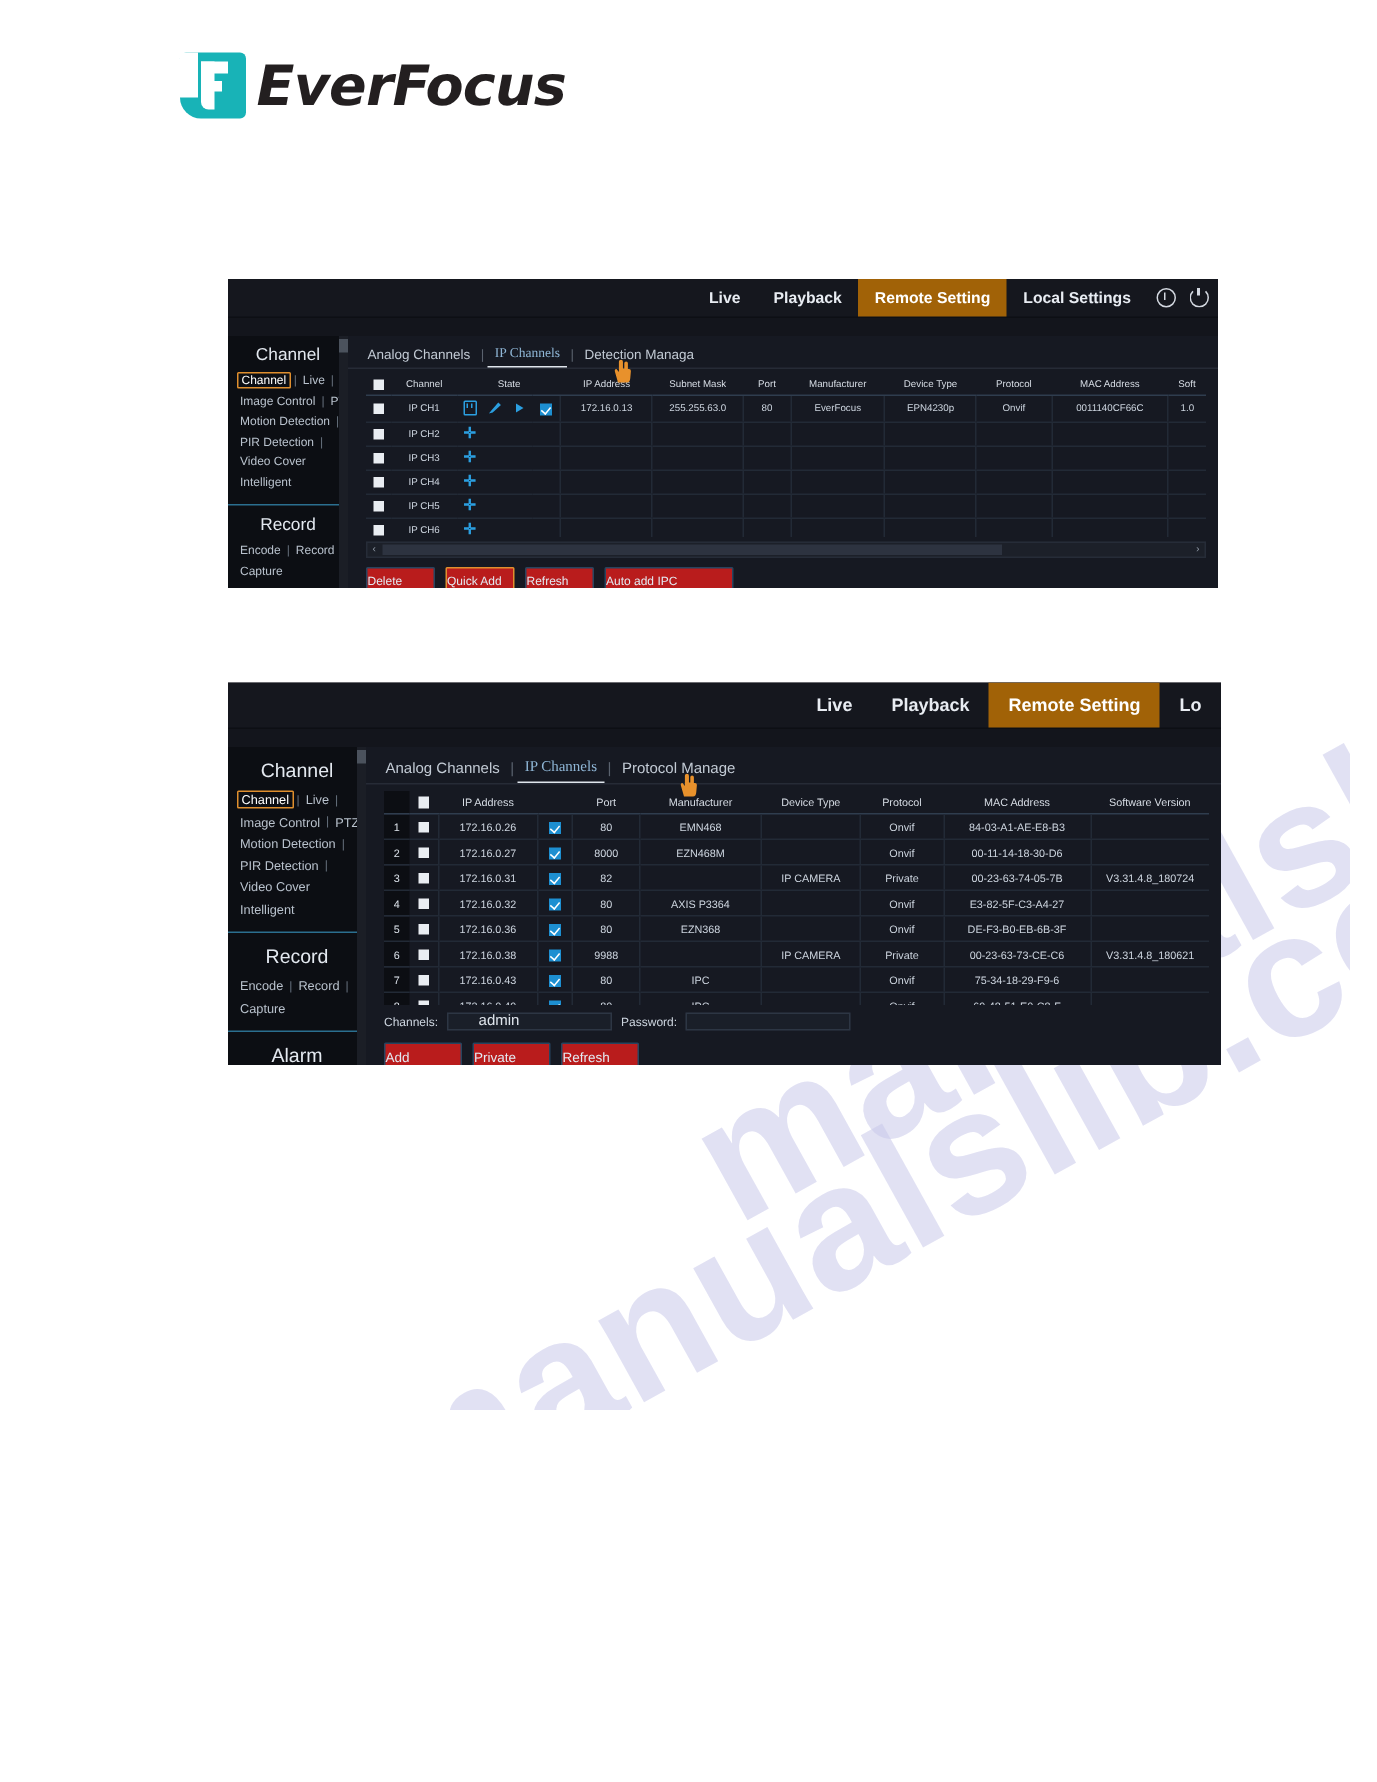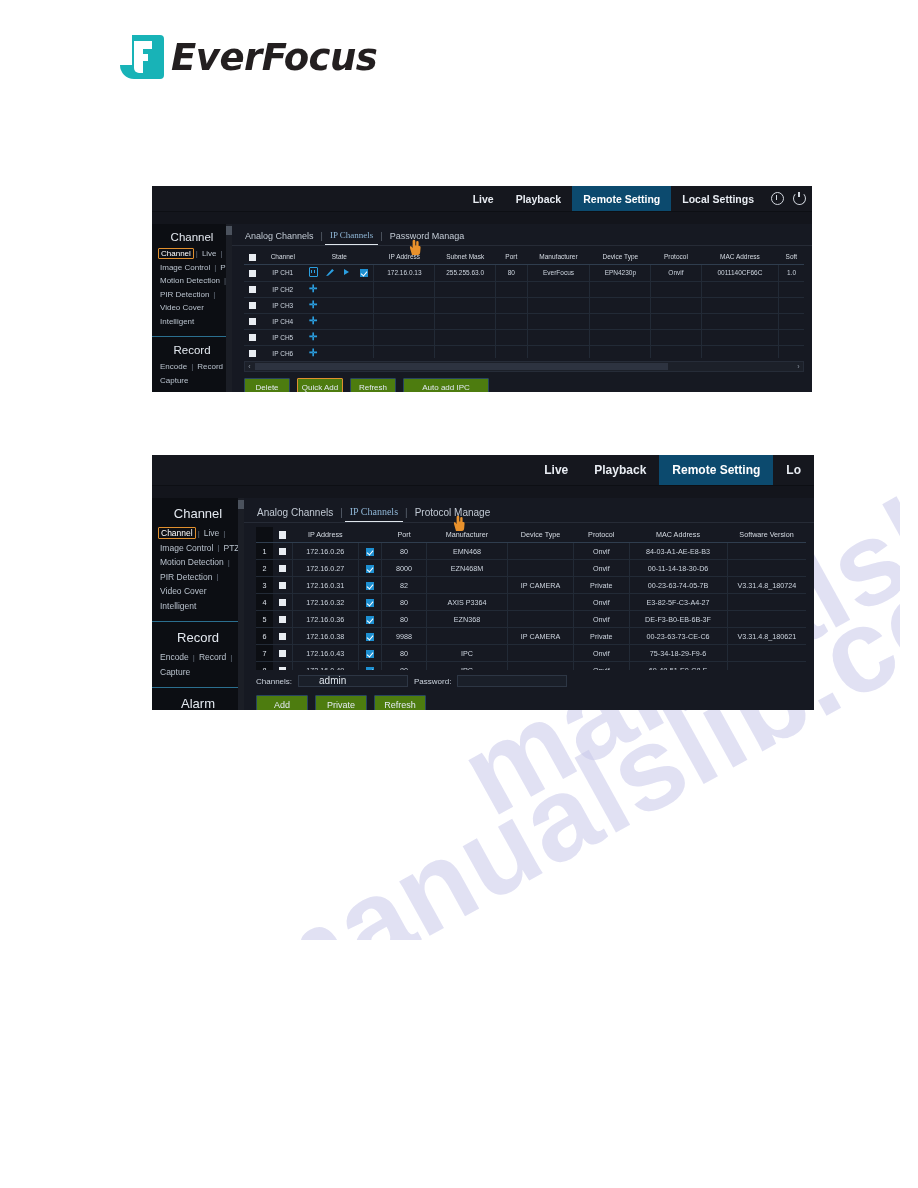--- a/index.html
+++ b/index.html
@@ -136,21 +136,21 @@
     display: flex;
     align-items: center;
     padding: 0 11px;
     color: #e8ecf2;
     font-size: 10.5px;
     font-weight: bold;
     white-space: nowrap;
   }
   #shot-two .nav-item { font-size: 12px; padding: 0 13px; }
   .nav-item.active {
-    background: #0c4a6e;
+    background: #a16207;
     color: #ffffff;
   }
   .nav-icons {
     display: flex;
     align-items: center;
     padding: 0 6px;
     gap: 9px;
   }
   .nav-ic {
     width: 11px;
@@ -422,25 +422,24 @@
   }
 
   
   .btnbar {
     display: flex;
     align-items: center;
     gap: 7px;
     padding: 6px 0 8px 12px;
   }
   .btn {
-    background: #4d7c0f;
+    background: #b91c1c;
     color: #e3eaf2;
     font-size: 8px;
     padding: 4px 0;
-    text-align: center;
     min-width: 44px;
     border: 1px solid #27445f;
     border-radius: 1px;
   }
   #shot-two .btn { font-size: 9px; min-width: 50px; padding: 4px 0; }
   .btn.wide { min-width: 84px; }
   .btn.sel {
     border: 1px solid #e08f2e;
   }
 
@@ -554,21 +553,21 @@
         <div class="thumb"></div>
       </div>
     </div>
 
     <div class="content">
       <div class="tabstrip">
         <span class="tab">Analog Channels</span>
         <span class="tab-sep">|</span>
         <span class="tab active">IP Channels</span>
         <span class="tab-sep">|</span>
-        <span class="tab">Password Managa</span>
+        <span class="tab">Detection Managa</span>
       </div>
 
       <svg class="hand-cursor" viewBox="0 0 13 17">
         <path d="M4 16 L2 9 Q1.4 7 3 7 L4.6 9 L4.6 2.2 Q4.6 0.8 6 0.8 Q7.3 0.8 7.3 2.2 L7.3 6.6 L8.2 6.6 L8.2 3.2 Q8.2 2 9.4 2 Q10.6 2 10.6 3.2 L10.6 7 L11.4 7 Q12.6 7 12.6 8.4 L12.2 13 Q12 16 10 16 Z" fill="#e8912c"></path>
       </svg>
 
       <div class="table-area">
         <table class="grid">
           <colgroup>
             <col style="width:16px">

